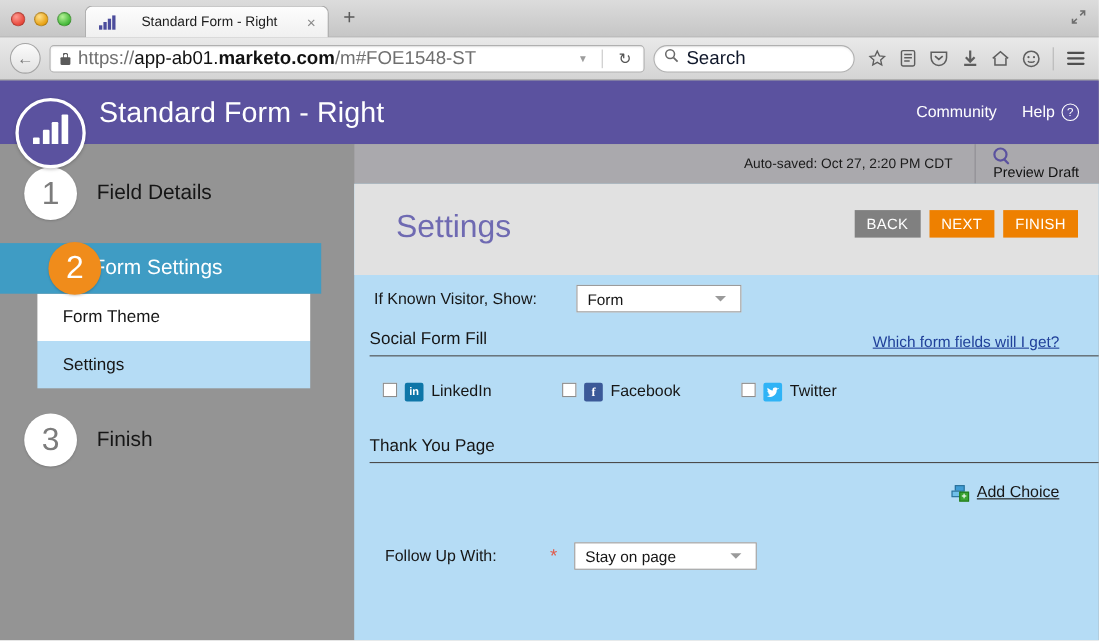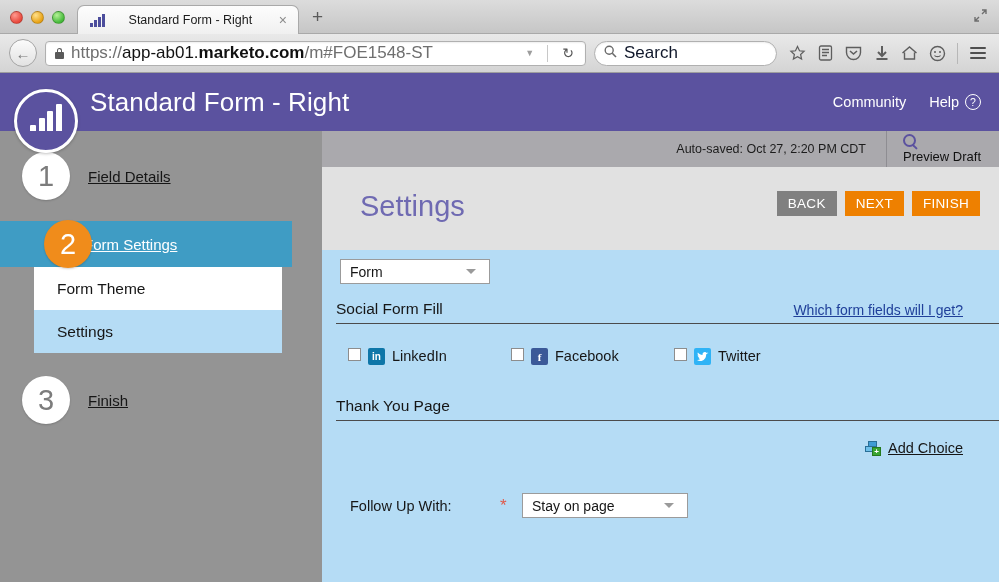--- a/index.html
+++ b/index.html
@@ -162,21 +162,21 @@
   .sidebar { position: absolute; left: 0; top: 58px; width: 322px; bottom: 0; background: #949494; }
   .step { display: flex; align-items: center; position: relative; }
   .step-circle {
     width: 48px; height: 48px; border-radius: 50%;
     background: #fff; color: #7c7c7c;
     font-size: 29px; display: flex; align-items: center; justify-content: center;
     z-index: 6; flex: none; margin-left: 22px;
     box-shadow: 0 1px 2px rgba(0,0,0,.18);
   }
   .step-circle.active { background: #f08c1b; color: #fff; }
-  .step-label { font-size: 15px; color: #161616; margin-left: 18px; text-decoration: underline; }
+  .step-label { font-size: 19px; color: #161616; margin-left: 18px; }
   .step-label.on-bar { color: #fff; }
 
   .step1 { position: absolute; top: 21px; left: 0; }
   .step3 { position: absolute; top: 245px; left: 0; }
 
   .step2-block { position: absolute; top: 90px; left: 0; width: 292px; }
   .step2-bar {
     height: 46px; background: #3f9cc4; display: flex; align-items: center;
     margin-left: 0; position: relative;
   }
@@ -425,20 +425,21 @@
         <div class="action-btns">
           <div class="btn gray">BACK</div>
           <div class="btn orange">NEXT</div>
           <div class="btn orange">FINISH</div>
         </div>
       </div>
 
       <div class="form-area">
 
         <div class="row-known">
+          <span class="field-label">If Known Visitor, Show:</span>
           <span class="select sel-form">
             <span class="val">Form</span>
             <span class="arrow"></span>
           </span>
         </div>
 
         <div class="section-head social-head">
           <span class="section-title">Social Form Fill</span>
           <span class="section-link">Which form fields will I get?</span>
         </div>

